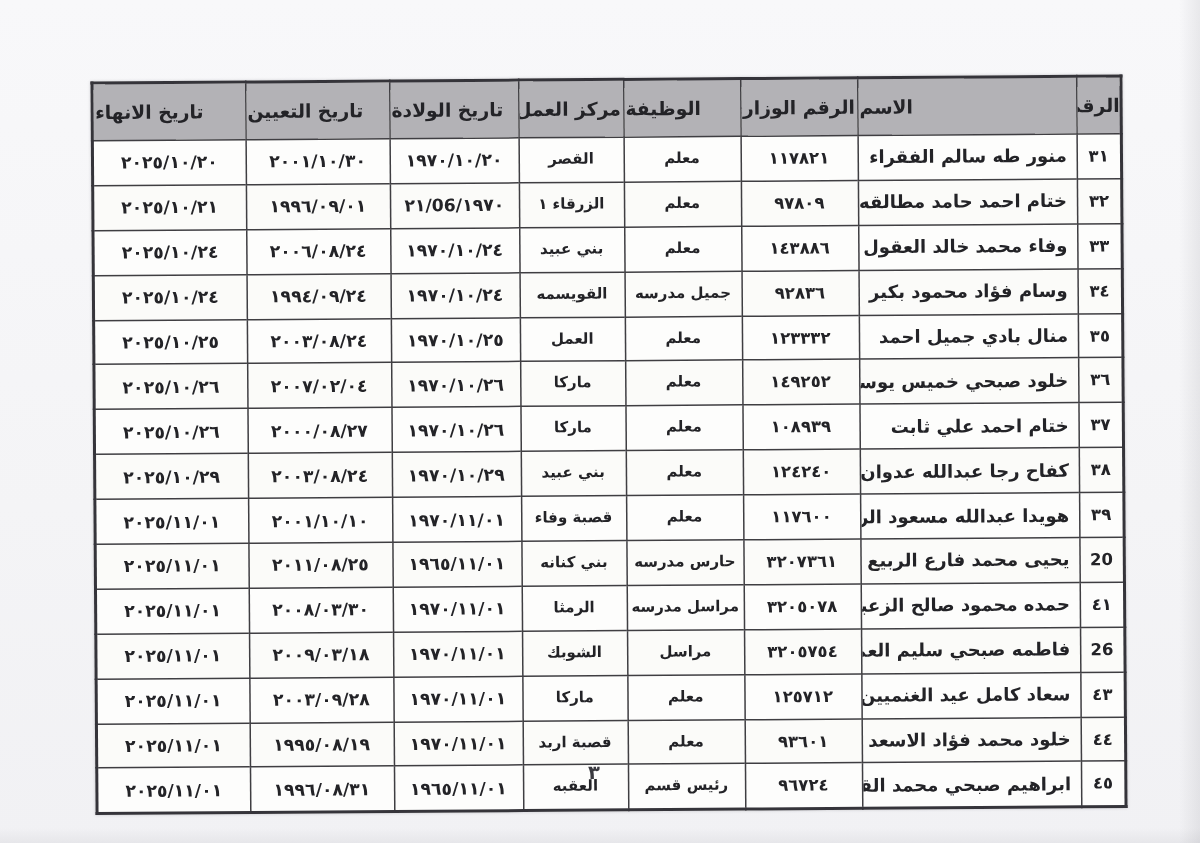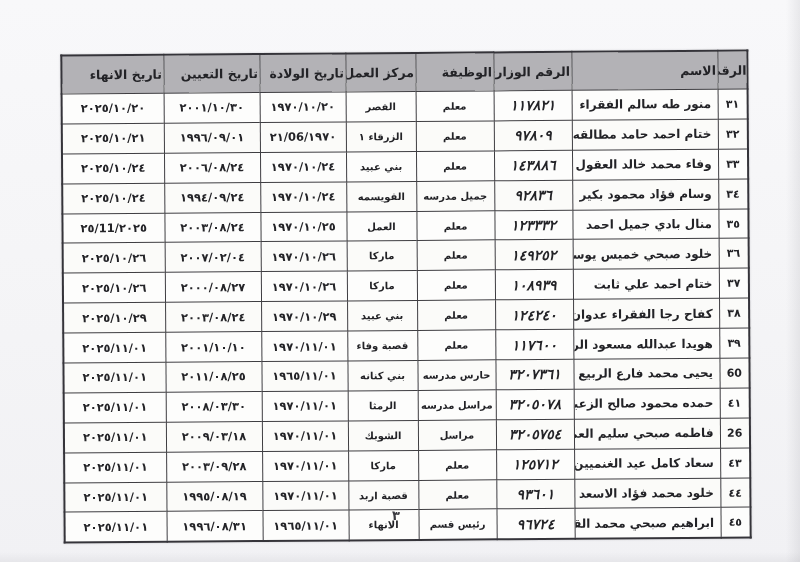--- a/index.html
+++ b/index.html
@@ -40,33 +40,33 @@
   table.roster th, table.roster td{
     border:1px solid #3f3e42;
     overflow:hidden;white-space:nowrap;
     color:#232327;
   }
   table.roster{border:2px solid #35343a;}
   thead th{
     background:#b3b2b6;
     height:35px;
     font-size:12.5px;font-weight:bold;
-    text-align:right;
+    text-align:left;
     color:#17171a;
   }
   tbody td{
     height:26.9px;
     font-size:12px;font-weight:bold;
     text-align:center;
     background:#fdfdfc;
   }
   tbody tr:nth-child(even) td{background:#fbfbf9;}
   td.c-num{font-size:11px;}
   td.c-name{text-align:right;padding-right:6px;font-size:12px;}
-  td.c-ministry_no{letter-spacing:1.5px;font-size:14px;font-style:italic;}
+  td.c-ministry_no{letter-spacing:1.5px;font-size:11px;}
   td.c-birth_date, td.c-hire_date, td.c-end_date{letter-spacing:0.8px;font-size:11.5px;}
   td.c-job, td.c-work_center{font-size:10px;}
   .page-number{
     position:absolute;left:392px;top:508px;
     font-size:13px;font-weight:bold;color:#3a3a40;
   }
 </style>
 </head>
 <body>
 
@@ -139,21 +139,21 @@
           <td class="c-end_date">٢٠٢٥/١٠/٢٤</td>
         </tr>
         <tr>
           <td class="c-num">٣٥</td>
           <td class="c-name">منال بادي جميل احمد</td>
           <td class="c-ministry_no">١٢٣٣٣٢</td>
           <td class="c-job">معلم</td>
           <td class="c-work_center">العمل</td>
           <td class="c-birth_date">١٩٧٠/١٠/٢٥</td>
           <td class="c-hire_date">٢٠٠٣/٠٨/٢٤</td>
-          <td class="c-end_date">٢٠٢٥/11/٢٥</td>
+          <td class="c-end_date">٢٠٢٥/١٠/٢٥</td>
         </tr>
         <tr>
           <td class="c-num">٣٦</td>
           <td class="c-name">خلود صبحي خميس يوسف سلامه</td>
           <td class="c-ministry_no">١٤٩٢٥٢</td>
           <td class="c-job">معلم</td>
           <td class="c-work_center">ماركا</td>
           <td class="c-birth_date">١٩٧٠/١٠/٢٦</td>
           <td class="c-hire_date">٢٠٠٧/٠٢/٠٤</td>
           <td class="c-end_date">٢٠٢٥/١٠/٢٦</td>
@@ -163,40 +163,40 @@
           <td class="c-name">ختام احمد علي ثابت</td>
           <td class="c-ministry_no">١٠٨٩٣٩</td>
           <td class="c-job">معلم</td>
           <td class="c-work_center">ماركا</td>
           <td class="c-birth_date">١٩٧٠/١٠/٢٦</td>
           <td class="c-hire_date">٢٠٠٠/٠٨/٢٧</td>
           <td class="c-end_date">٢٠٢٥/١٠/٢٦</td>
         </tr>
         <tr>
           <td class="c-num">٣٨</td>
-          <td class="c-name">كفاح رجا الفقراء عدوان</td>
+          <td class="c-name">كفاح رجا عبدالله عدوان</td>
           <td class="c-ministry_no">١٢٤٢٤٠</td>
           <td class="c-job">معلم</td>
           <td class="c-work_center">بني عبيد</td>
           <td class="c-birth_date">١٩٧٠/١٠/٢٩</td>
           <td class="c-hire_date">٢٠٠٣/٠٨/٢٤</td>
           <td class="c-end_date">٢٠٢٥/١٠/٢٩</td>
         </tr>
         <tr>
           <td class="c-num">٣٩</td>
           <td class="c-name">هويدا عبدالله مسعود الرعود</td>
           <td class="c-ministry_no">١١٧٦٠٠</td>
           <td class="c-job">معلم</td>
           <td class="c-work_center">قصبة وفاء</td>
           <td class="c-birth_date">١٩٧٠/١١/٠١</td>
           <td class="c-hire_date">٢٠٠١/١٠/١٠</td>
           <td class="c-end_date">٢٠٢٥/١١/٠١</td>
         </tr>
         <tr>
-          <td class="c-num">60</td>
+          <td class="c-num">20</td>
           <td class="c-name">يحيى محمد فارع الربيع</td>
           <td class="c-ministry_no">٣٢٠٧٣٦١</td>
           <td class="c-job">حارس مدرسه</td>
           <td class="c-work_center">بني كنانه</td>
           <td class="c-birth_date">١٩٦٥/١١/٠١</td>
           <td class="c-hire_date">٢٠١١/٠٨/٢٥</td>
           <td class="c-end_date">٢٠٢٥/١١/٠١</td>
         </tr>
         <tr>
           <td class="c-num">٤١</td>
@@ -236,21 +236,21 @@
           <td class="c-work_center">قصبة اربد</td>
           <td class="c-birth_date">١٩٧٠/١١/٠١</td>
           <td class="c-hire_date">١٩٩٥/٠٨/١٩</td>
           <td class="c-end_date">٢٠٢٥/١١/٠١</td>
         </tr>
         <tr>
           <td class="c-num">٤٥</td>
           <td class="c-name">ابراهيم صبحي محمد القدره</td>
           <td class="c-ministry_no">٩٦٧٢٤</td>
           <td class="c-job">رئيس قسم</td>
-          <td class="c-work_center">الانهاء</td>
+          <td class="c-work_center">العقبه</td>
           <td class="c-birth_date">١٩٦٥/١١/٠١</td>
           <td class="c-hire_date">١٩٩٦/٠٨/٣١</td>
           <td class="c-end_date">٢٠٢٥/١١/٠١</td>
         </tr>
       </tbody>
   </table>
 </div>
 
 <div class="page-number">٣</div>
 

